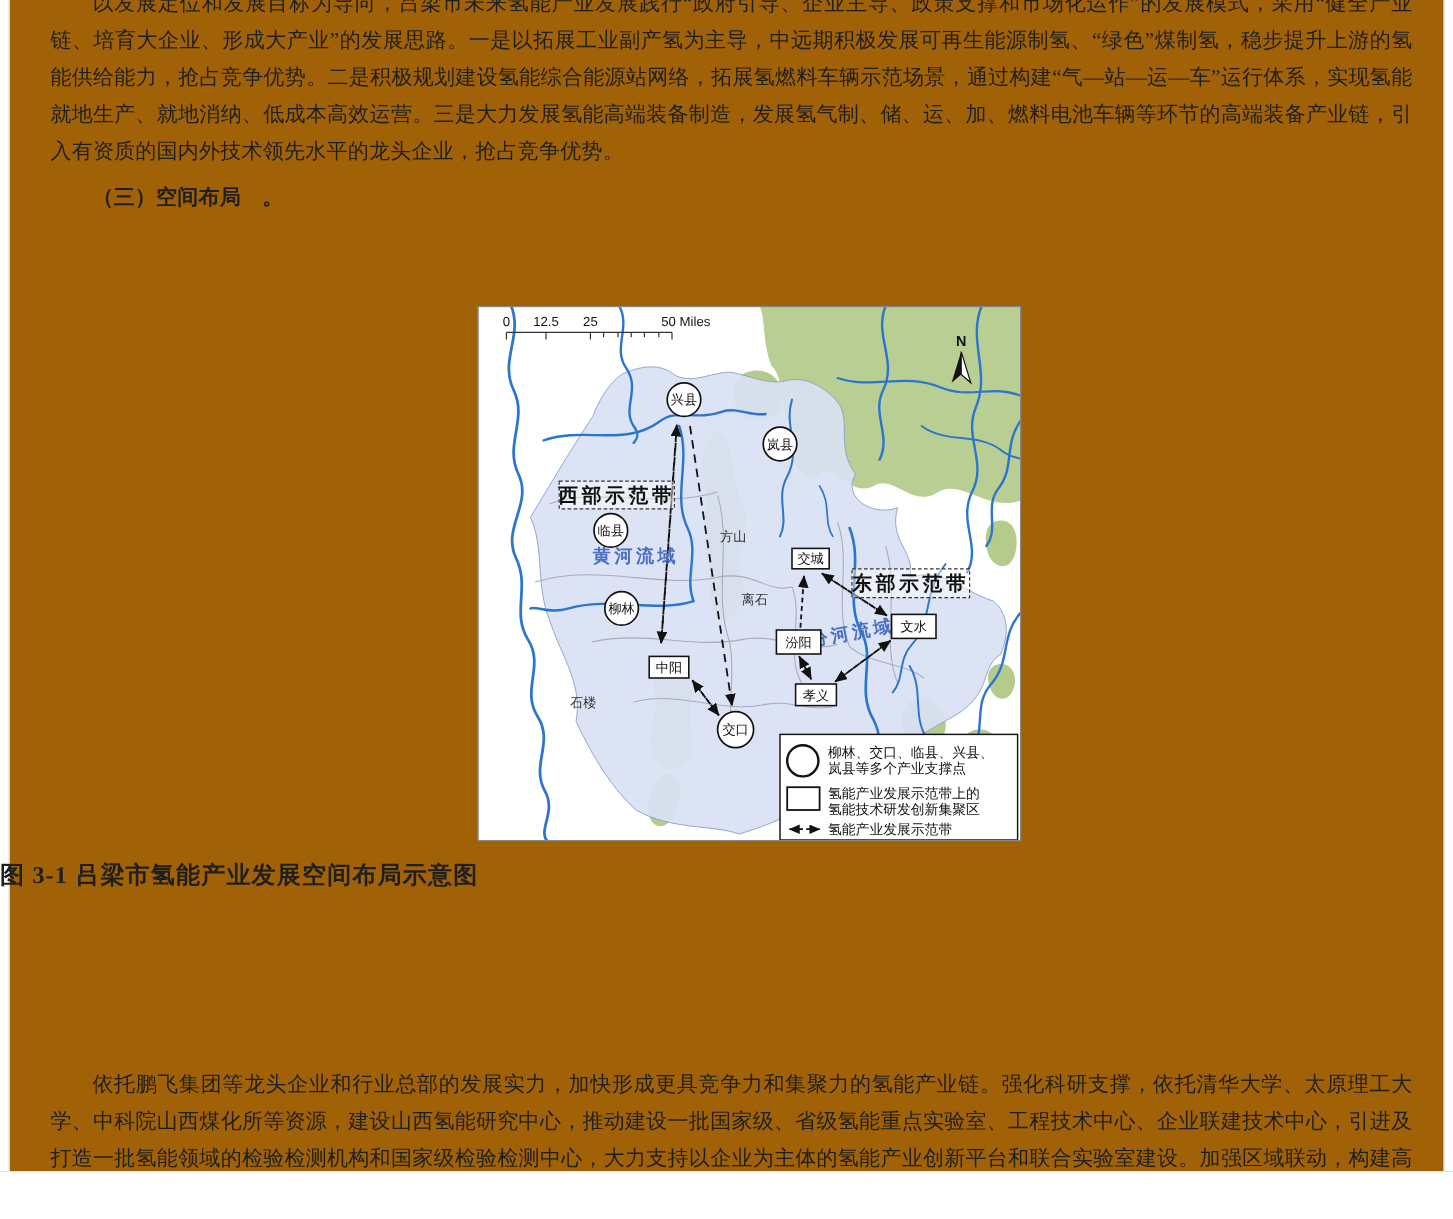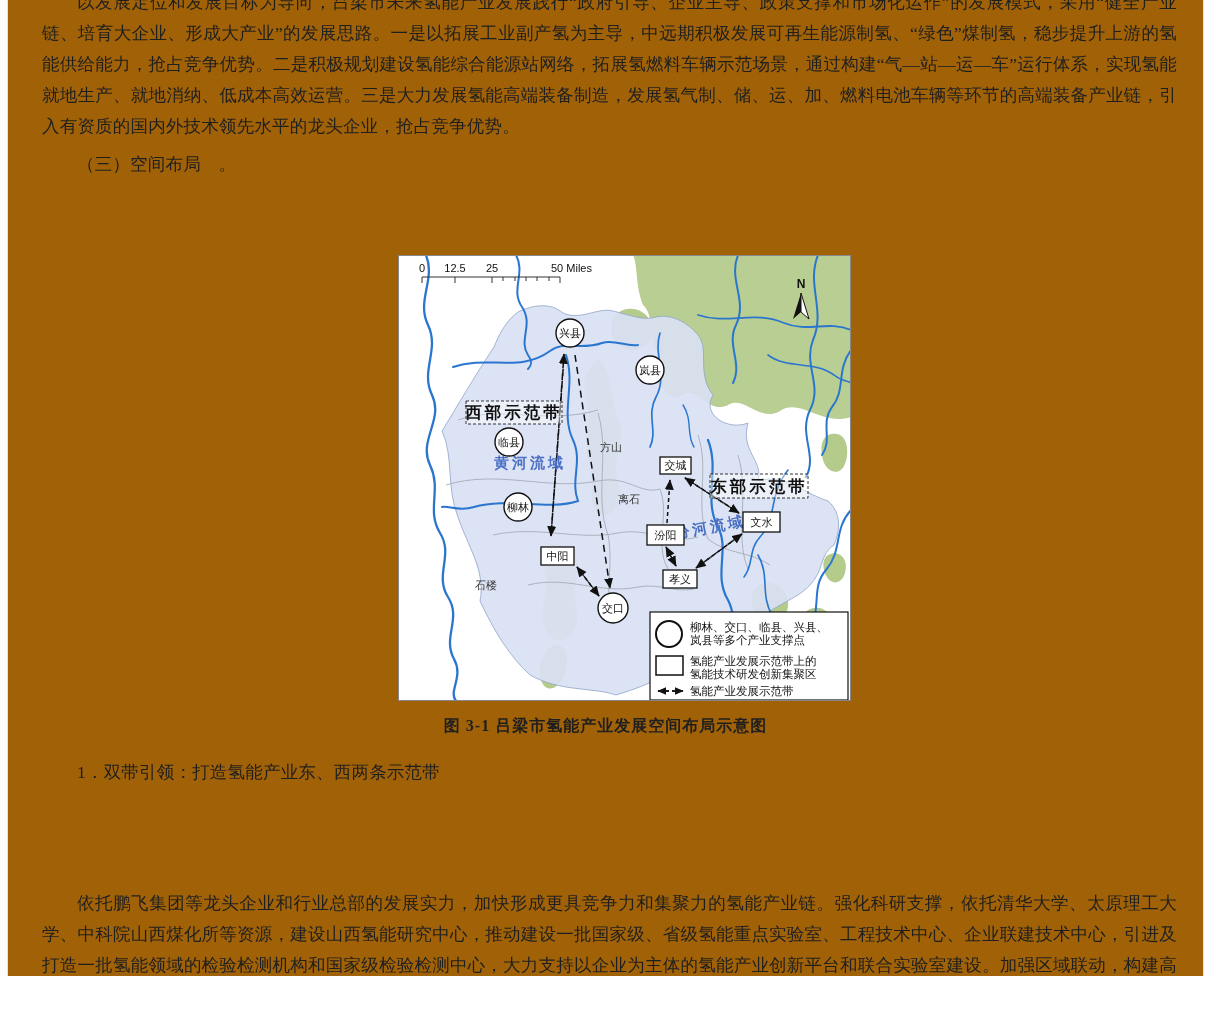--- a/index.html
+++ b/index.html
@@ -6,23 +6,23 @@
   body{width:1211px;height:1016px;overflow:hidden;position:relative;
        font-family:"Liberation Serif","DejaVu Serif",serif;color:#1f1f1f;}
   .page{position:absolute;left:0;top:0;width:1211px;height:976px;overflow:hidden;background:#a16207;}
   .page-edge{position:absolute;top:0;bottom:0;width:7px;background:#fdfdfd;}
   .page-edge.left{left:0;border-right:1px solid #e3e3e3;}
   .page-edge.right{right:0;border-left:1px solid #e3e3e3;}
   .body-text{position:absolute;left:42px;width:1135px;margin:0;
              font-size:17.5px;line-height:31px;text-align:justify;text-justify:inter-ideograph;
              text-indent:35px;letter-spacing:.2px;}
   .h-indent{position:absolute;left:42px;width:1135px;margin:0;font-size:17.5px;line-height:31px;
-            text-indent:35px;letter-spacing:.2px;font-weight:normal;}
-  .figure-caption{position:absolute;left:0;width:1211px;margin:0;text-align:center;
-                  font-size:16px;font-weight:bold;letter-spacing:1px;}
+            text-indent:35px;letter-spacing:.2px;font-weight:bold;}
+  .figure-caption{position:absolute;left:0;width:1211px;margin:0;text-align:left;
+                  font-size:20px;font-weight:bold;letter-spacing:1px;}
   .figure-wrap{position:absolute;left:398px;top:255px;width:453px;height:446px;}
   .cut-line{position:absolute;left:42px;top:1009px;width:1135px;height:4px;opacity:.55;
             background:repeating-linear-gradient(90deg,#b9b9b9 0 13px,transparent 13px 18px);}
   
   svg text{font-family:"Liberation Serif","DejaVu Serif",serif;}
   .m-node{font-size:11px;fill:#111;text-anchor:middle;}
   .m-plain{font-size:11px;fill:#333;text-anchor:middle;}
   .m-basin{font-size:15px;font-weight:bold;fill:#4a6fc3;text-anchor:middle;letter-spacing:3px;}
   .m-belt{font-size:16.5px;font-weight:bold;fill:#111;text-anchor:middle;letter-spacing:3px;}
   .m-legend{font-size:11.5px;fill:#111;}
@@ -187,19 +187,18 @@
         </g>
         <text class="m-legend" x="292" y="440">氢能产业发展示范带</text>
       </g>
 
       <rect x="0.5" y="0.5" width="452" height="445" fill="none" stroke="#888" stroke-width="1"></rect>
     </svg>
   </div>
 
   <p class="figure-caption" style="top:716px">图 3-1 吕梁市氢能产业发展空间布局示意图</p>
 
-  <h4 class="h-indent" style="top:757px">1．双带引领：打造氢能产业东、西两条示范带</h4>
 
 
   <p class="body-text" style="top:888px">依托鹏飞集团等龙头企业和行业总部的发展实力，加快形成更具竞争力和集聚力的氢能产业链。强化科研支撑，依托清华大学、太原理工大学、中科院山西煤化所等资源，建设山西氢能研究中心，推动建设一批国家级、省级氢能重点实验室、工程技术中心、企业联建技术中心，引进及打造一批氢能领域的检验检测机构和国家级检验检测中心，大力支持以企业为主体的氢能产业创新平台和联合实验室建设。加强区域联动，构建高效协作的区域氢能产业创新孵化和会议商务网络，加强与交城、汾阳、文水等上下游产业链一体化协同发展。创新集聚区依托鹏飞碳中和研究院，与中设集团、TUV南德集团合作开展氢能装备标准、技术标准、安</p>
 
   <div class="cut-line"></div>
 </div>
 
 </body></html>

